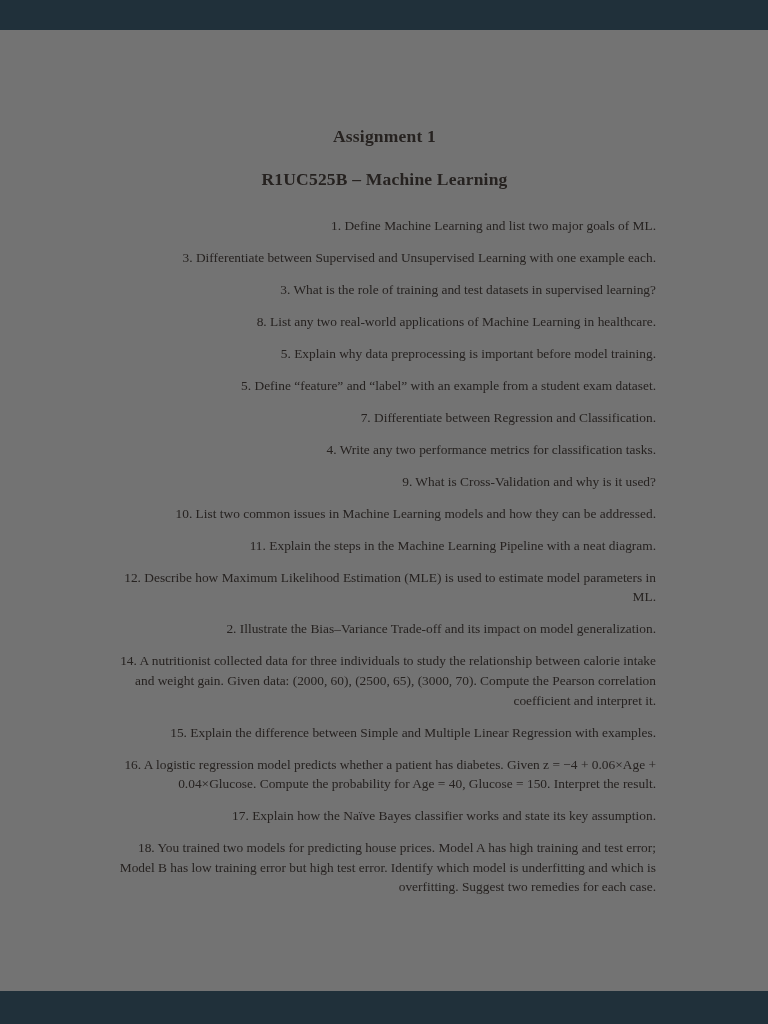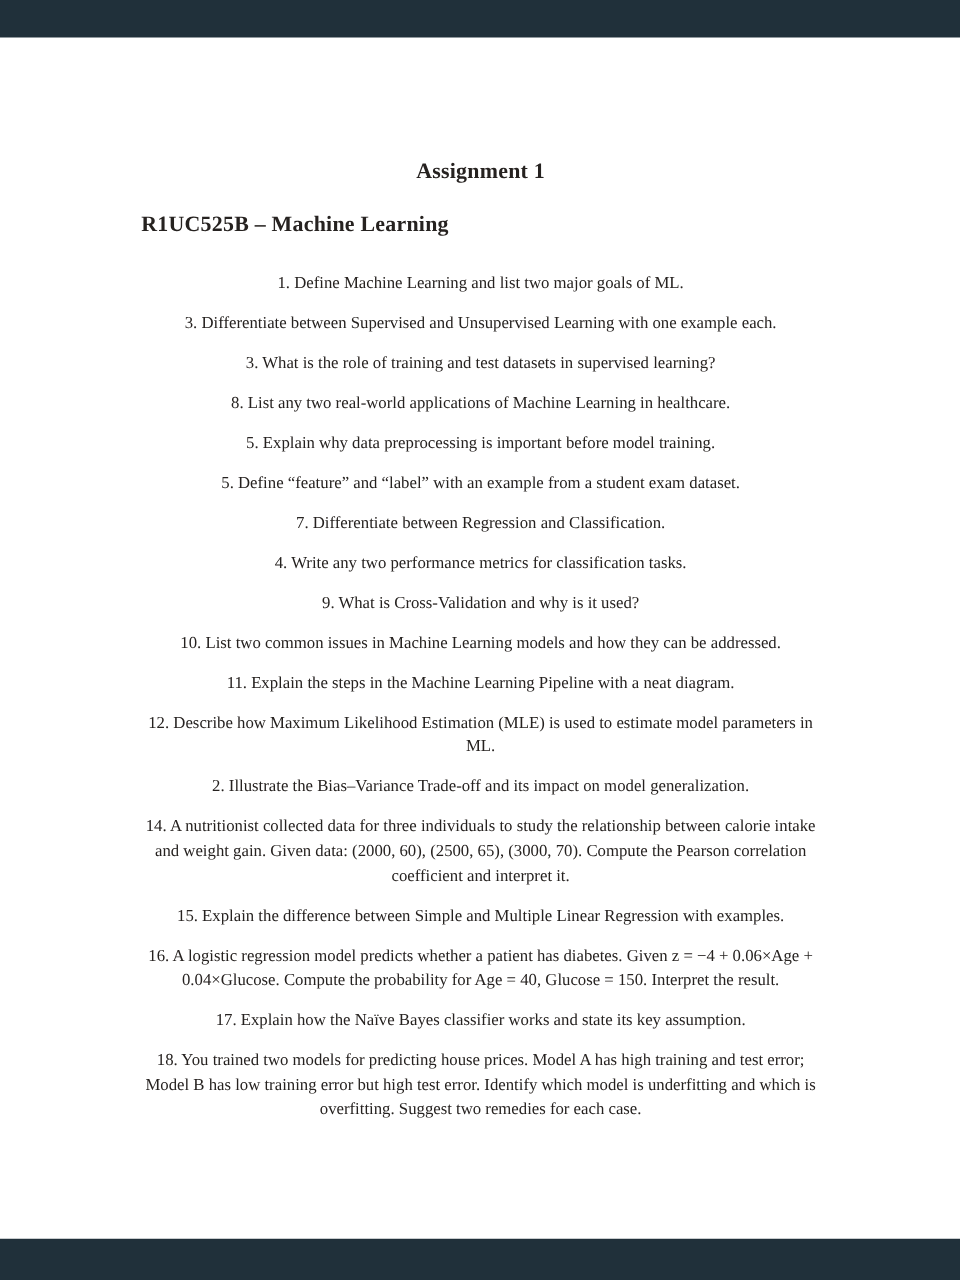--- a/index.html
+++ b/index.html
@@ -20,45 +20,46 @@
     width: 768px;
     height: 1024px;
   }
 
   .doc-page {
     position: absolute;
     left: 0;
     top: 30px;
     width: 768px;
     height: 961px;
-    background: #ffffff;
+    background: #737373;
     padding: 96px 112px 60px 113px;
     color: #262220;
   }
 
   .doc-title {
     text-align: center;
     font-weight: bold;
     font-size: 17.5px;
     letter-spacing: 0.2px;
     margin-bottom: 22px;
   }
 
   .doc-subtitle {
+    text-align: center;
     font-weight: bold;
     font-size: 17.5px;
     letter-spacing: 0.2px;
     margin-bottom: 26px;
   }
 
   .question-list p.question {
     font-size: 13.4px;
     line-height: 19.6px;
     margin: 0 0 12.4px 0;
-    text-align: center;
+    text-align: right;
     color: #262220;
   }
 </style>
 </head>
 <body>
 
 <div class="viewer">
   <div class="doc-page">
     <div class="doc-title">Assignment 1</div>
     <div class="doc-subtitle">R1UC525B – Machine Learning</div>

